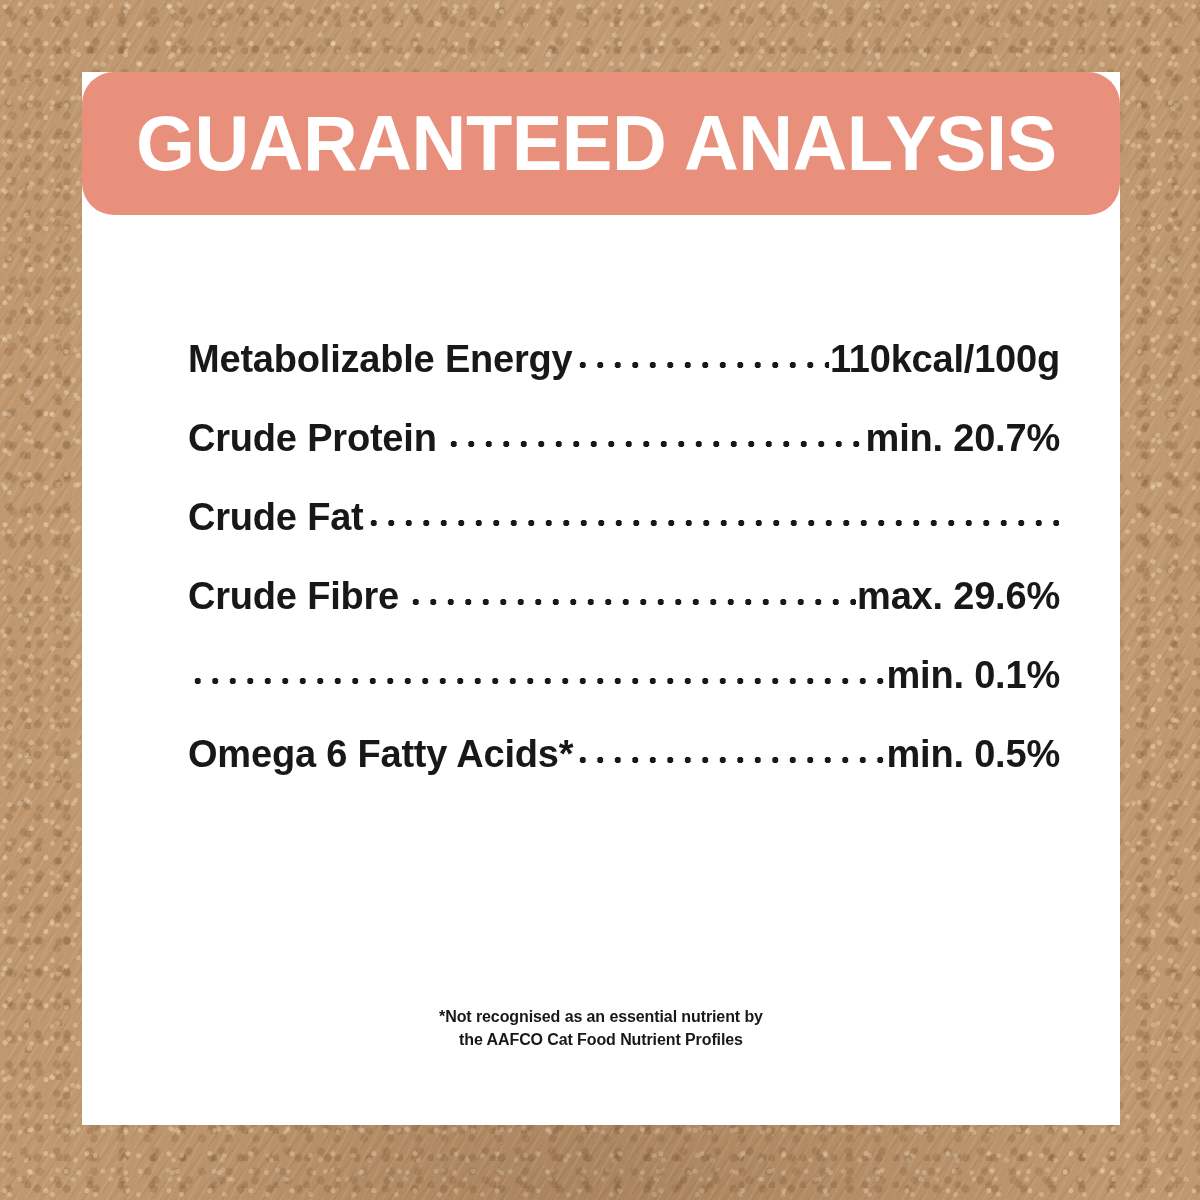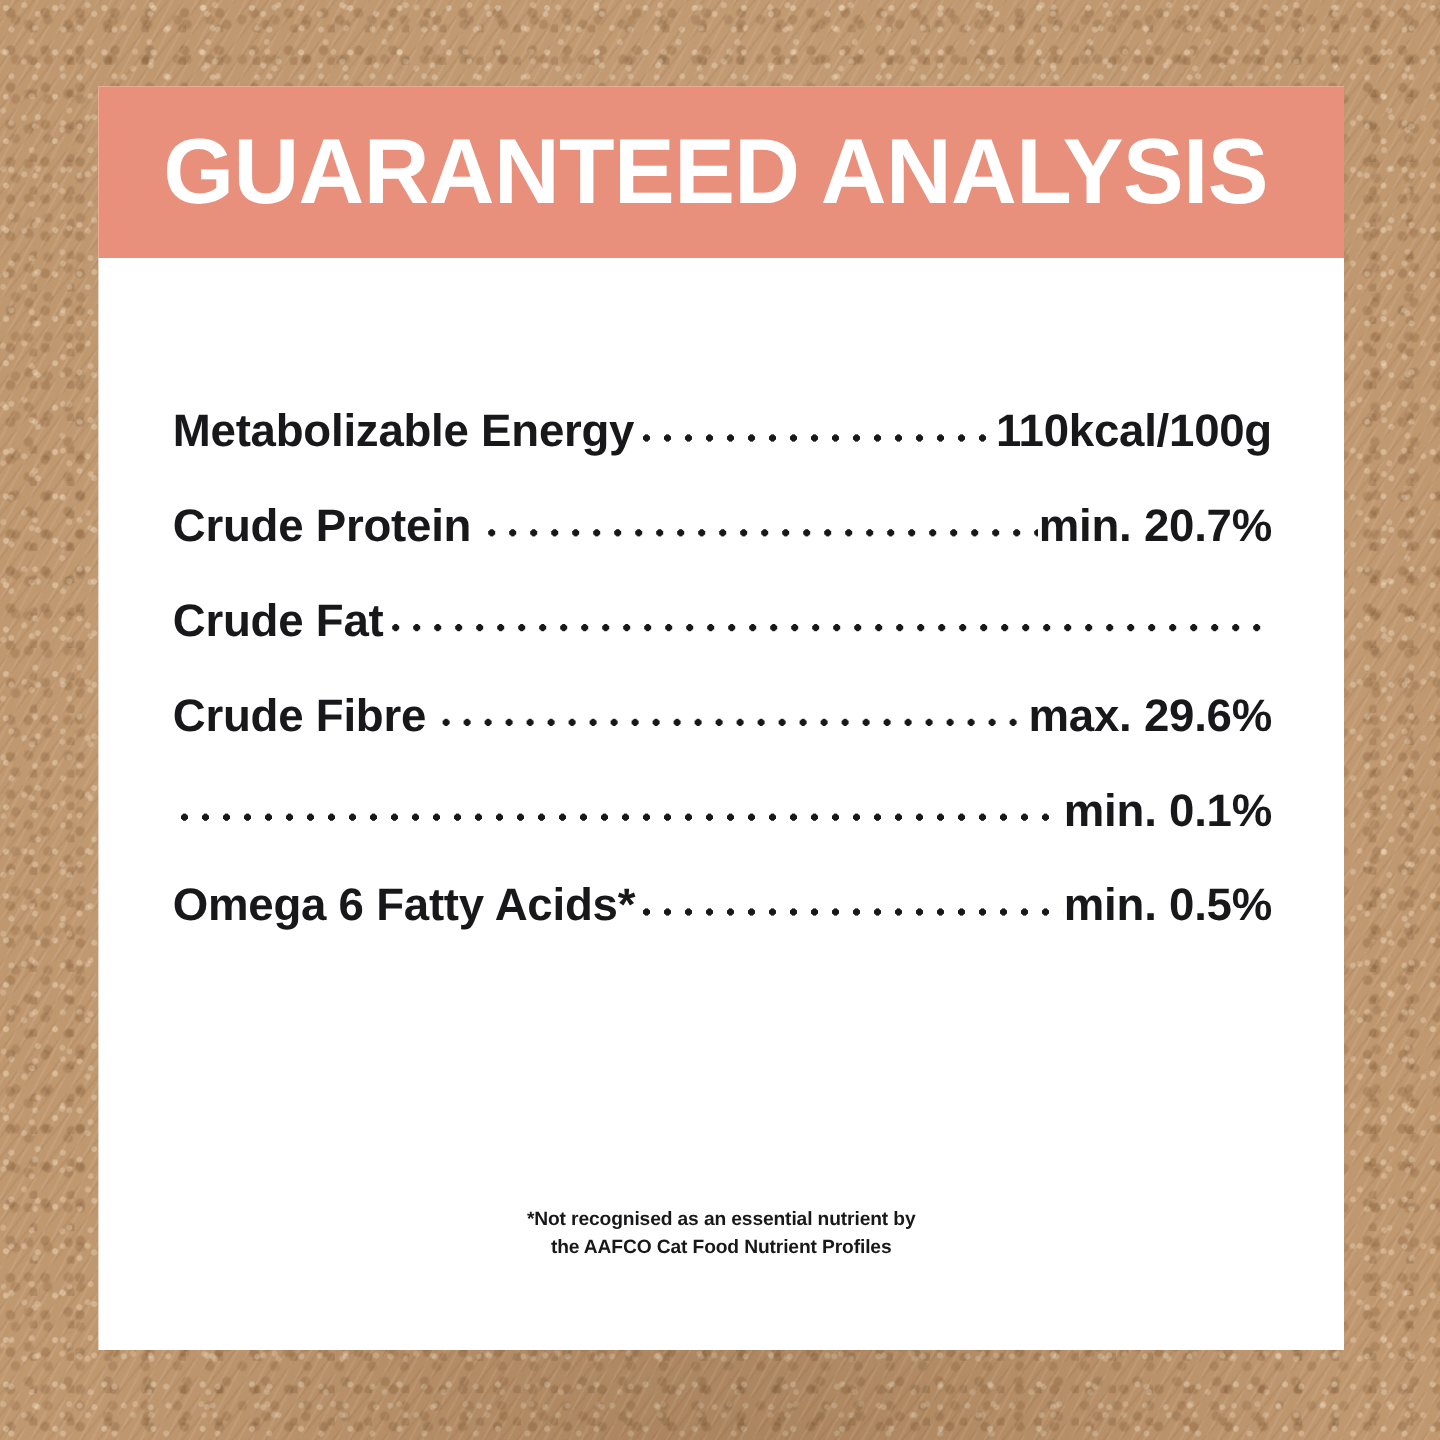--- a/index.html
+++ b/index.html
@@ -69,20 +69,21 @@
   
   #header-band {
     position: absolute;
     left: 0;
     top: 0;
     width: 100%;
     height: 143px;
     background: #e9907d;
     display: flex;
     align-items: center;
+    border-radius: 32px;
   }
   #header-title {
     margin-left: 54px;
     color: #ffffff;
     font-size: 77px;
     font-weight: bold;
     letter-spacing: -0.5px;
     line-height: 1;
     white-space: nowrap;
     transform: scaleX(.985);
@@ -98,20 +99,21 @@
   }
   .row {
     display: flex;
     align-items: baseline;
     height: 79px;
     font-size: 38px;
     font-weight: bold;
     color: #18181a;
     white-space: nowrap;
     letter-spacing: -0.2px;
+    margin-left: 44px;
   }
   .row .label {
     flex: 0 0 auto;
   }
   .row .leader {
     flex: 1 1 auto;
     min-width: 20px;
     overflow: hidden;
     position: relative;
     height: 1em;

